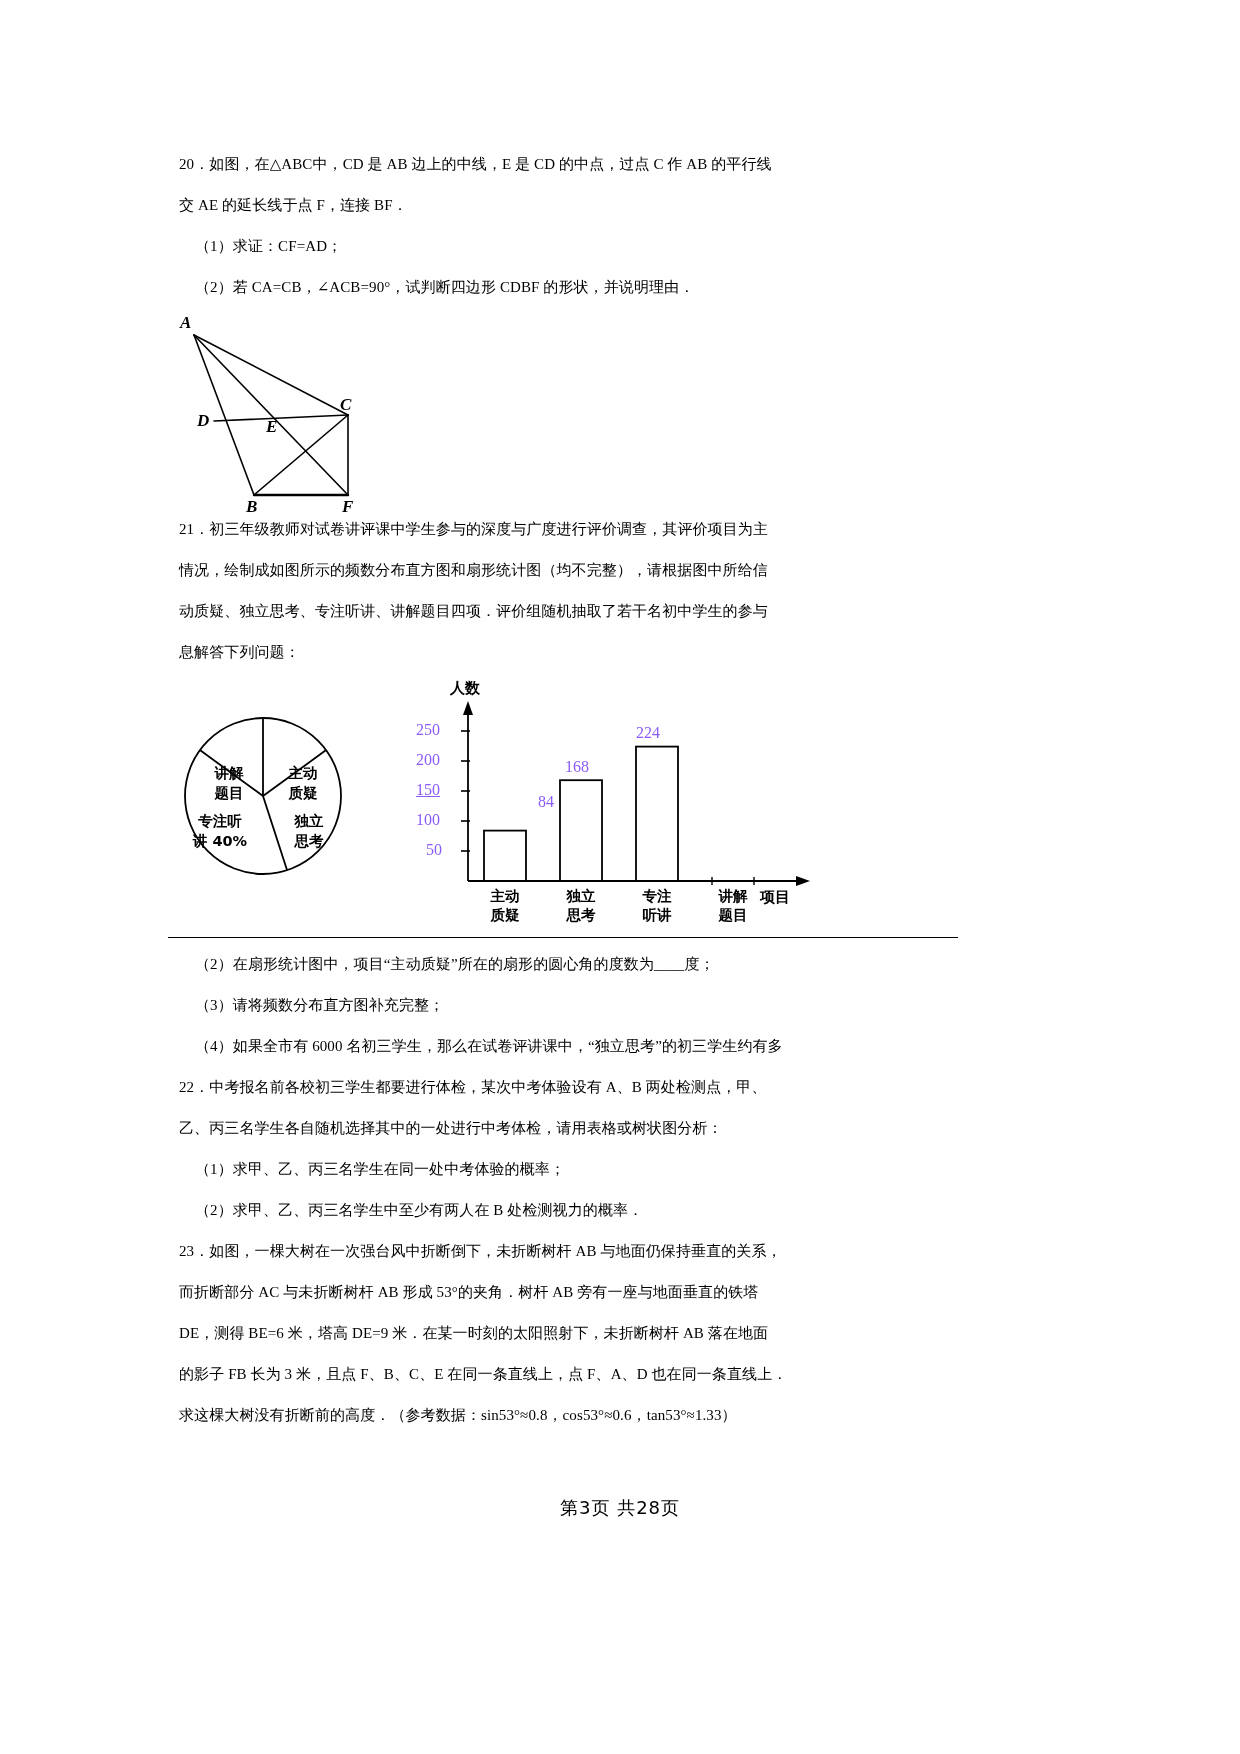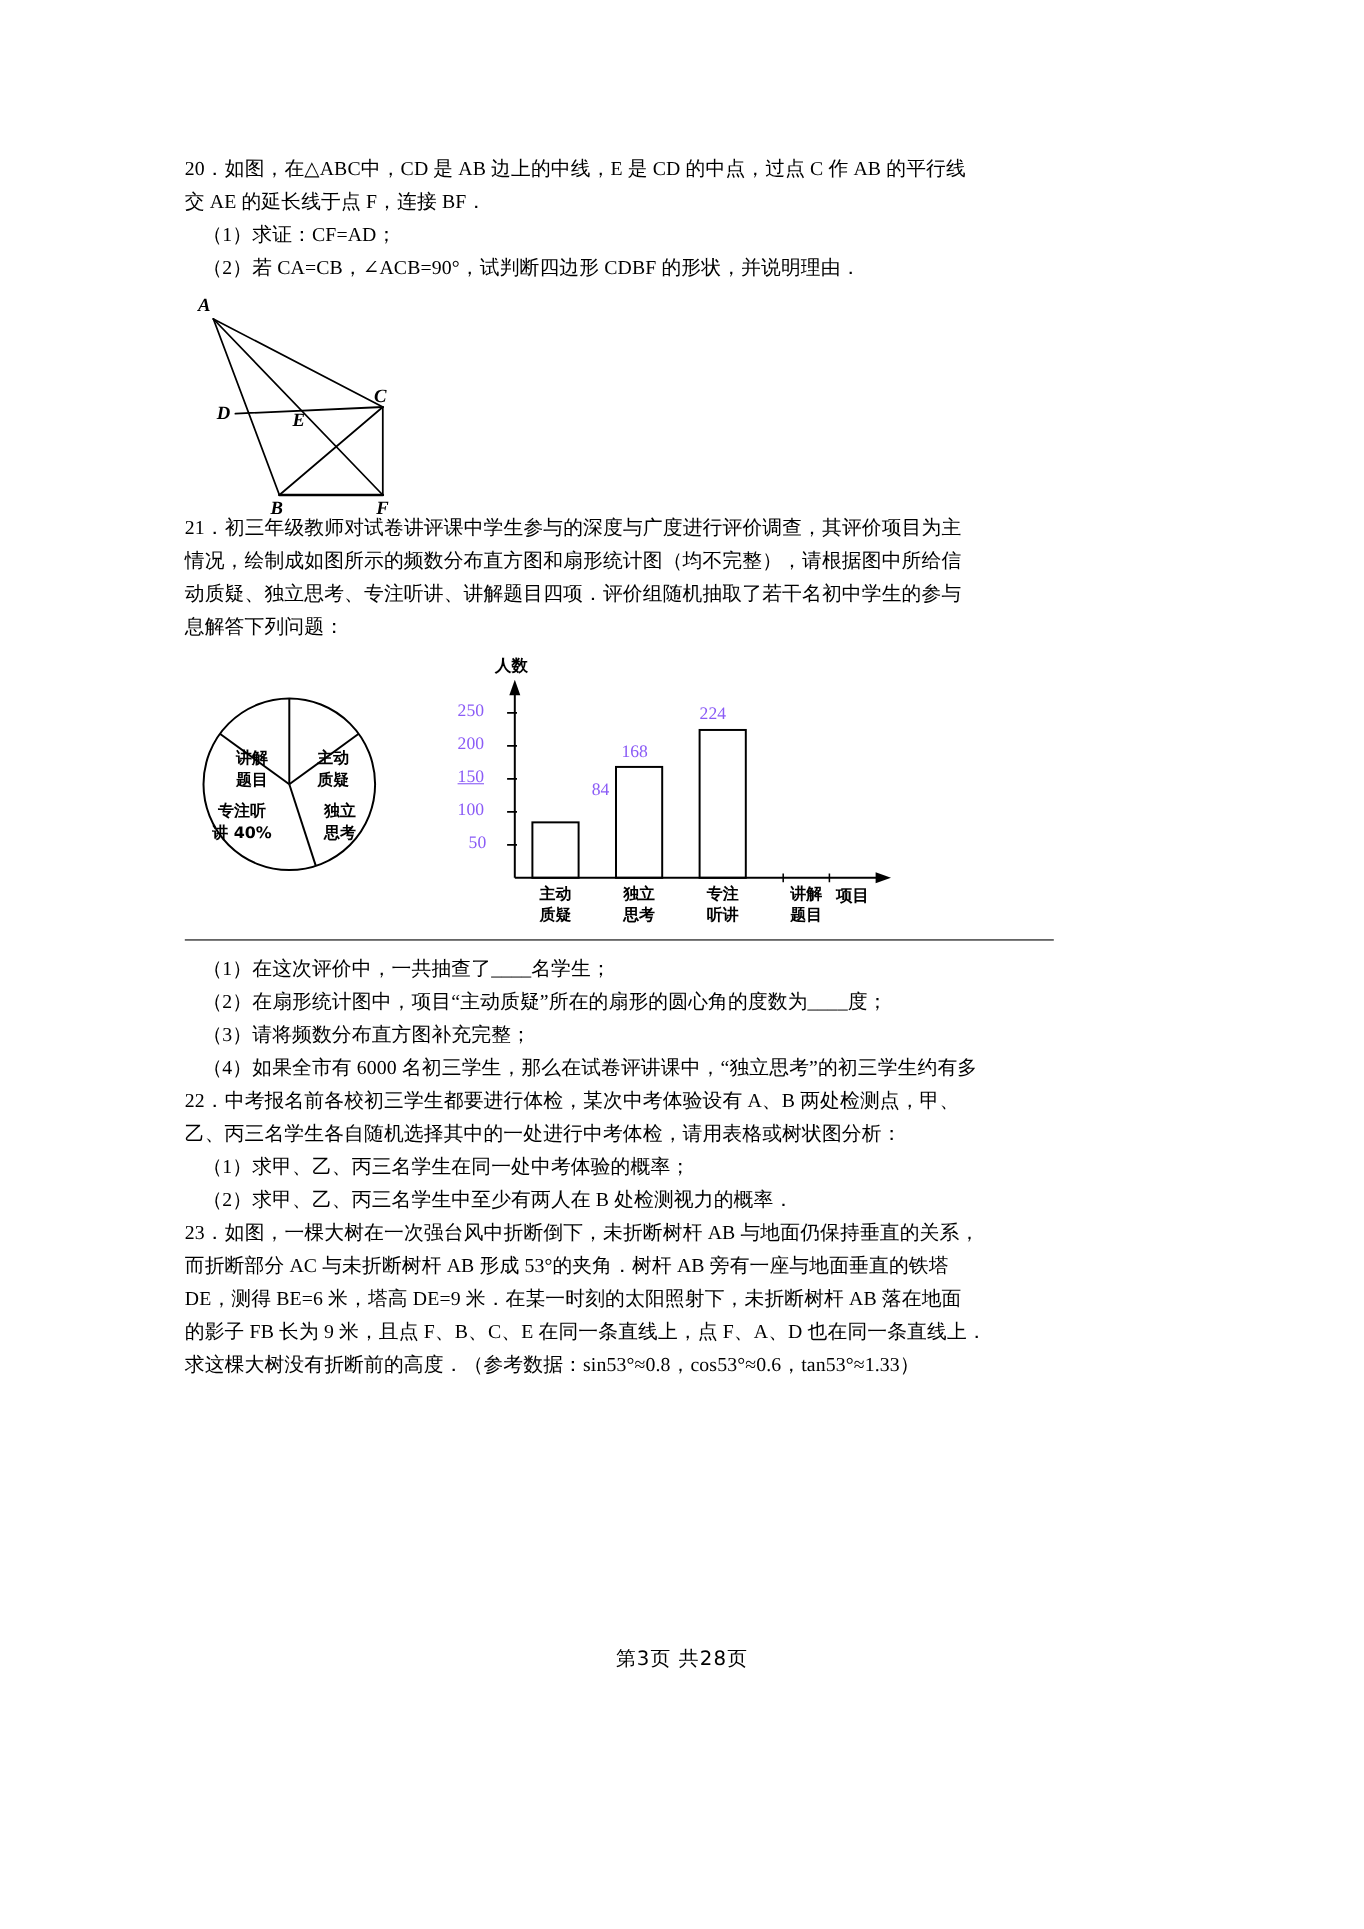--- a/index.html
+++ b/index.html
@@ -21,25 +21,25 @@
     width: 1240px;
     height: 1754px;
   }
   .content {
     position: absolute;
     left: 168px;
     top: 138px;
     width: 790px;
   }
   .para {
-    font-size: 18px;
+    font-size: 15px;
     line-height: 30px;
     letter-spacing: 0.1px;
     text-align: justify;
-    margin: 0;
+    margin: 11px;
   }
   .para.indent {
     text-indent: 0;
     padding-left: 16px;
   }
 
   
   .fig-geom {
     position: relative;
     width: 260px;
@@ -274,38 +274,37 @@
           </span>
           <span class="bar-cn" style="left:298px; top:206px; width:54px;">
             <span>讲解</span><br>
             <span>题目</span>
           </span>
         </div>
       </div>
 
       <hr class="rule">
 
-      <p class="para indent">（1）在这次评价中，一共抽查了____名学生；</p>
       <p class="para indent">（2）在扇形统计图中，项目“主动质疑”所在的扇形的圆心角的度数为____度；</p>
       <p class="para indent">（3）请将频数分布直方图补充完整；</p>
       <p class="para indent">（4）如果全市有 6000 名初三学生，那么在试卷评讲课中，“独立思考”的初三学生约有多</p>
     </div>
 
     <div>
       <p class="para">22．中考报名前各校初三学生都要进行体检，某次中考体验设有 A、B 两处检测点，甲、</p>
       <p class="para">乙、丙三名学生各自随机选择其中的一处进行中考体检，请用表格或树状图分析：</p>
       <p class="para indent">（1）求甲、乙、丙三名学生在同一处中考体验的概率；</p>
       <p class="para indent">（2）求甲、乙、丙三名学生中至少有两人在 B 处检测视力的概率．</p>
     </div>
 
     <div>
       <p class="para">23．如图，一棵大树在一次强台风中折断倒下，未折断树杆 AB 与地面仍保持垂直的关系，</p>
       <p class="para">而折断部分 AC 与未折断树杆 AB 形成 53°的夹角．树杆 AB 旁有一座与地面垂直的铁塔</p>
       <p class="para">DE，测得 BE=6 米，塔高 DE=9 米．在某一时刻的太阳照射下，未折断树杆 AB 落在地面</p>
-      <p class="para">的影子 FB 长为 9 米，且点 F、B、C、E 在同一条直线上，点 F、A、D 也在同一条直线上．</p>
+      <p class="para">的影子 FB 长为 3 米，且点 F、B、C、E 在同一条直线上，点 F、A、D 也在同一条直线上．</p>
       <p class="para">求这棵大树没有折断前的高度．（参考数据：sin53°≈0.8，cos53°≈0.6，tan53°≈1.33）</p>
     </div>
 
   </div>
 
   <div class="footer">第3页 共28页</div>
 
 </div>
 
 </body></html>

